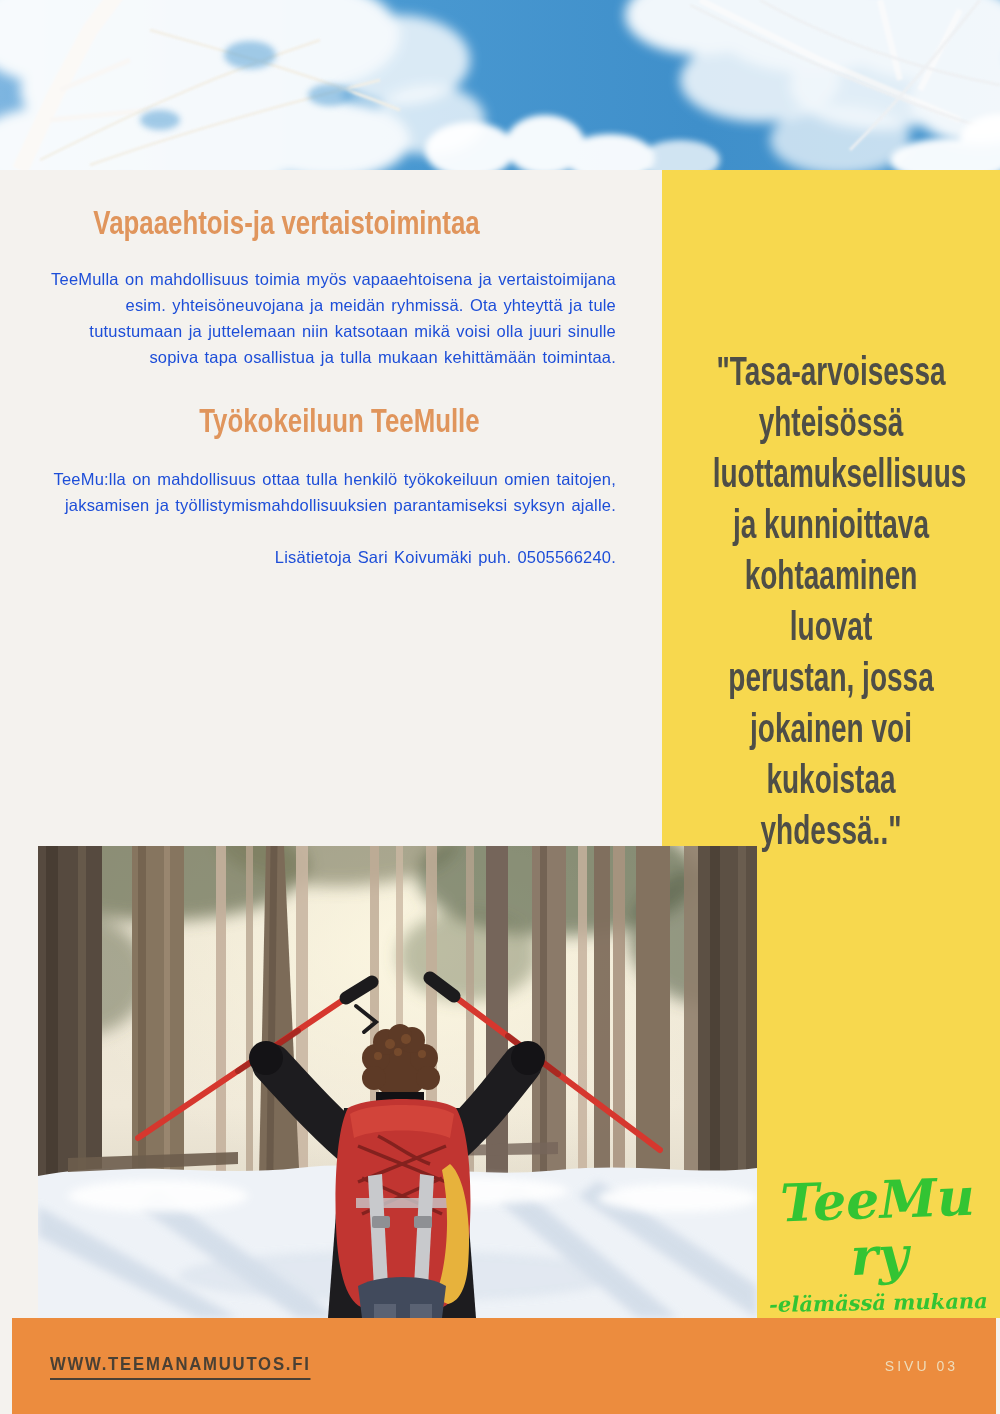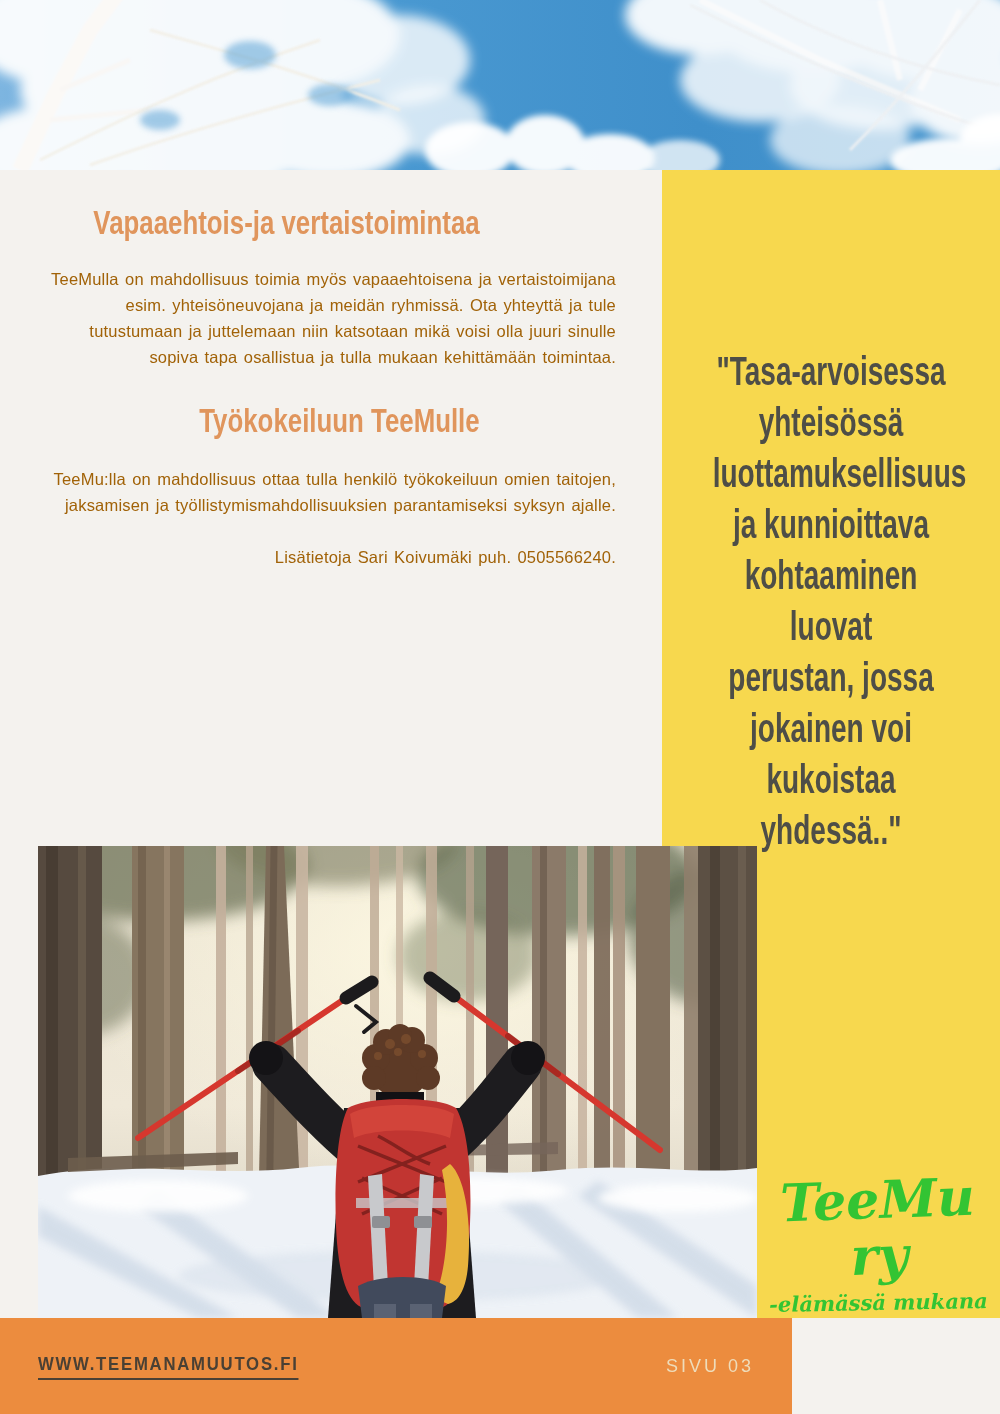--- a/index.html
+++ b/index.html
@@ -38,38 +38,38 @@
   
   .content{position:absolute;left:48px;top:170px;width:568px;color:#3f3f3f;text-align:right;}
   .content h2{
     margin:0;color:#e0955c;font-size:34px;line-height:40px;font-weight:700;
     transform:scaleX(0.76);transform-origin:0 50%;white-space:nowrap;
   }
   .content .h1{margin-top:32px;margin-bottom:24px;}
   .content .h2{margin-top:30px;margin-bottom:26px;}
   .content p{
     margin:0 0 26px 0;font-size:16.5px;line-height:26px;letter-spacing:0.2px;
-    word-spacing:1.5px;color:#a16207;
+    word-spacing:1.5px;color:#1d4ed8;
   }
   
   .hiker{position:absolute;left:38px;top:846px;width:719px;height:472px;overflow:hidden;}
   .hiker svg{display:block;}
   
   .footer{
-    position:absolute;left:0;top:1318px;width:792px;height:96px;background:#ec8c3e;
+    position:absolute;left:12px;top:1318px;width:984px;height:96px;background:#ec8c3e;
     display:flex;align-items:center;justify-content:space-between;
     box-sizing:border-box;padding:0 38px;
   }
   .footer-url{
     color:#4a4034;font-size:19px;font-weight:700;letter-spacing:2px;
     text-decoration:none;border-bottom:2px solid #4a4034;padding-bottom:3px;
     transform:scaleX(0.88);transform-origin:0 50%;display:inline-block;
   }
   .footer-page{
-    color:#eedcba;font-size:18px;letter-spacing:3px;font-weight:400;
+    color:#eedcba;font-size:14px;letter-spacing:3px;font-weight:400;
   }
 </style>
 </head>
 <body>
 
 <div class="page">
 
   <div class="banner">
     <svg width="1000" height="170" viewBox="0 0 1000 170" xmlns="http://www.w3.org/2000/svg">
       <defs>

